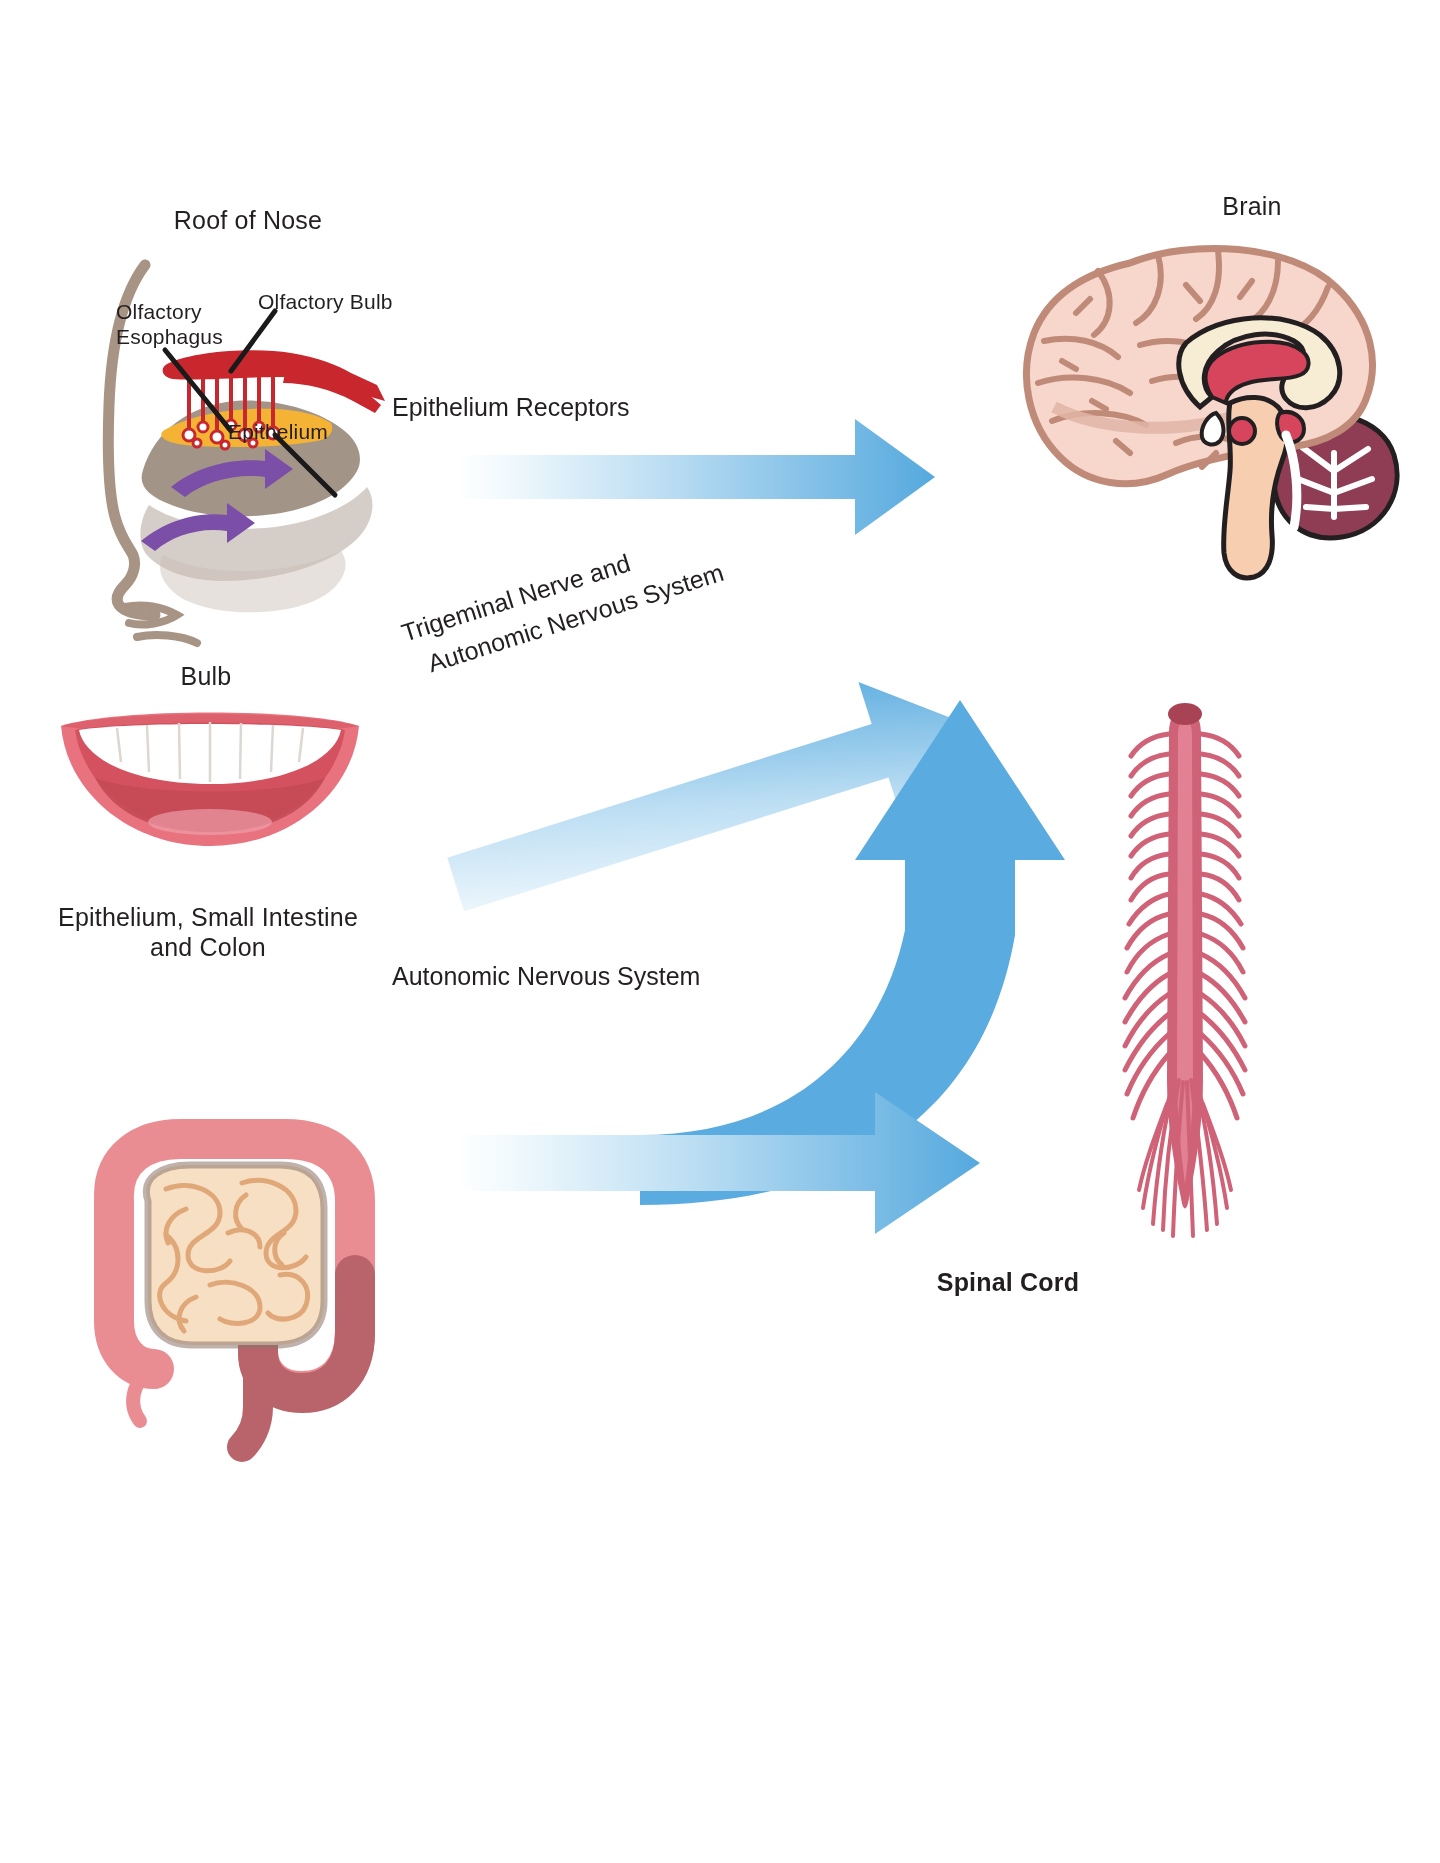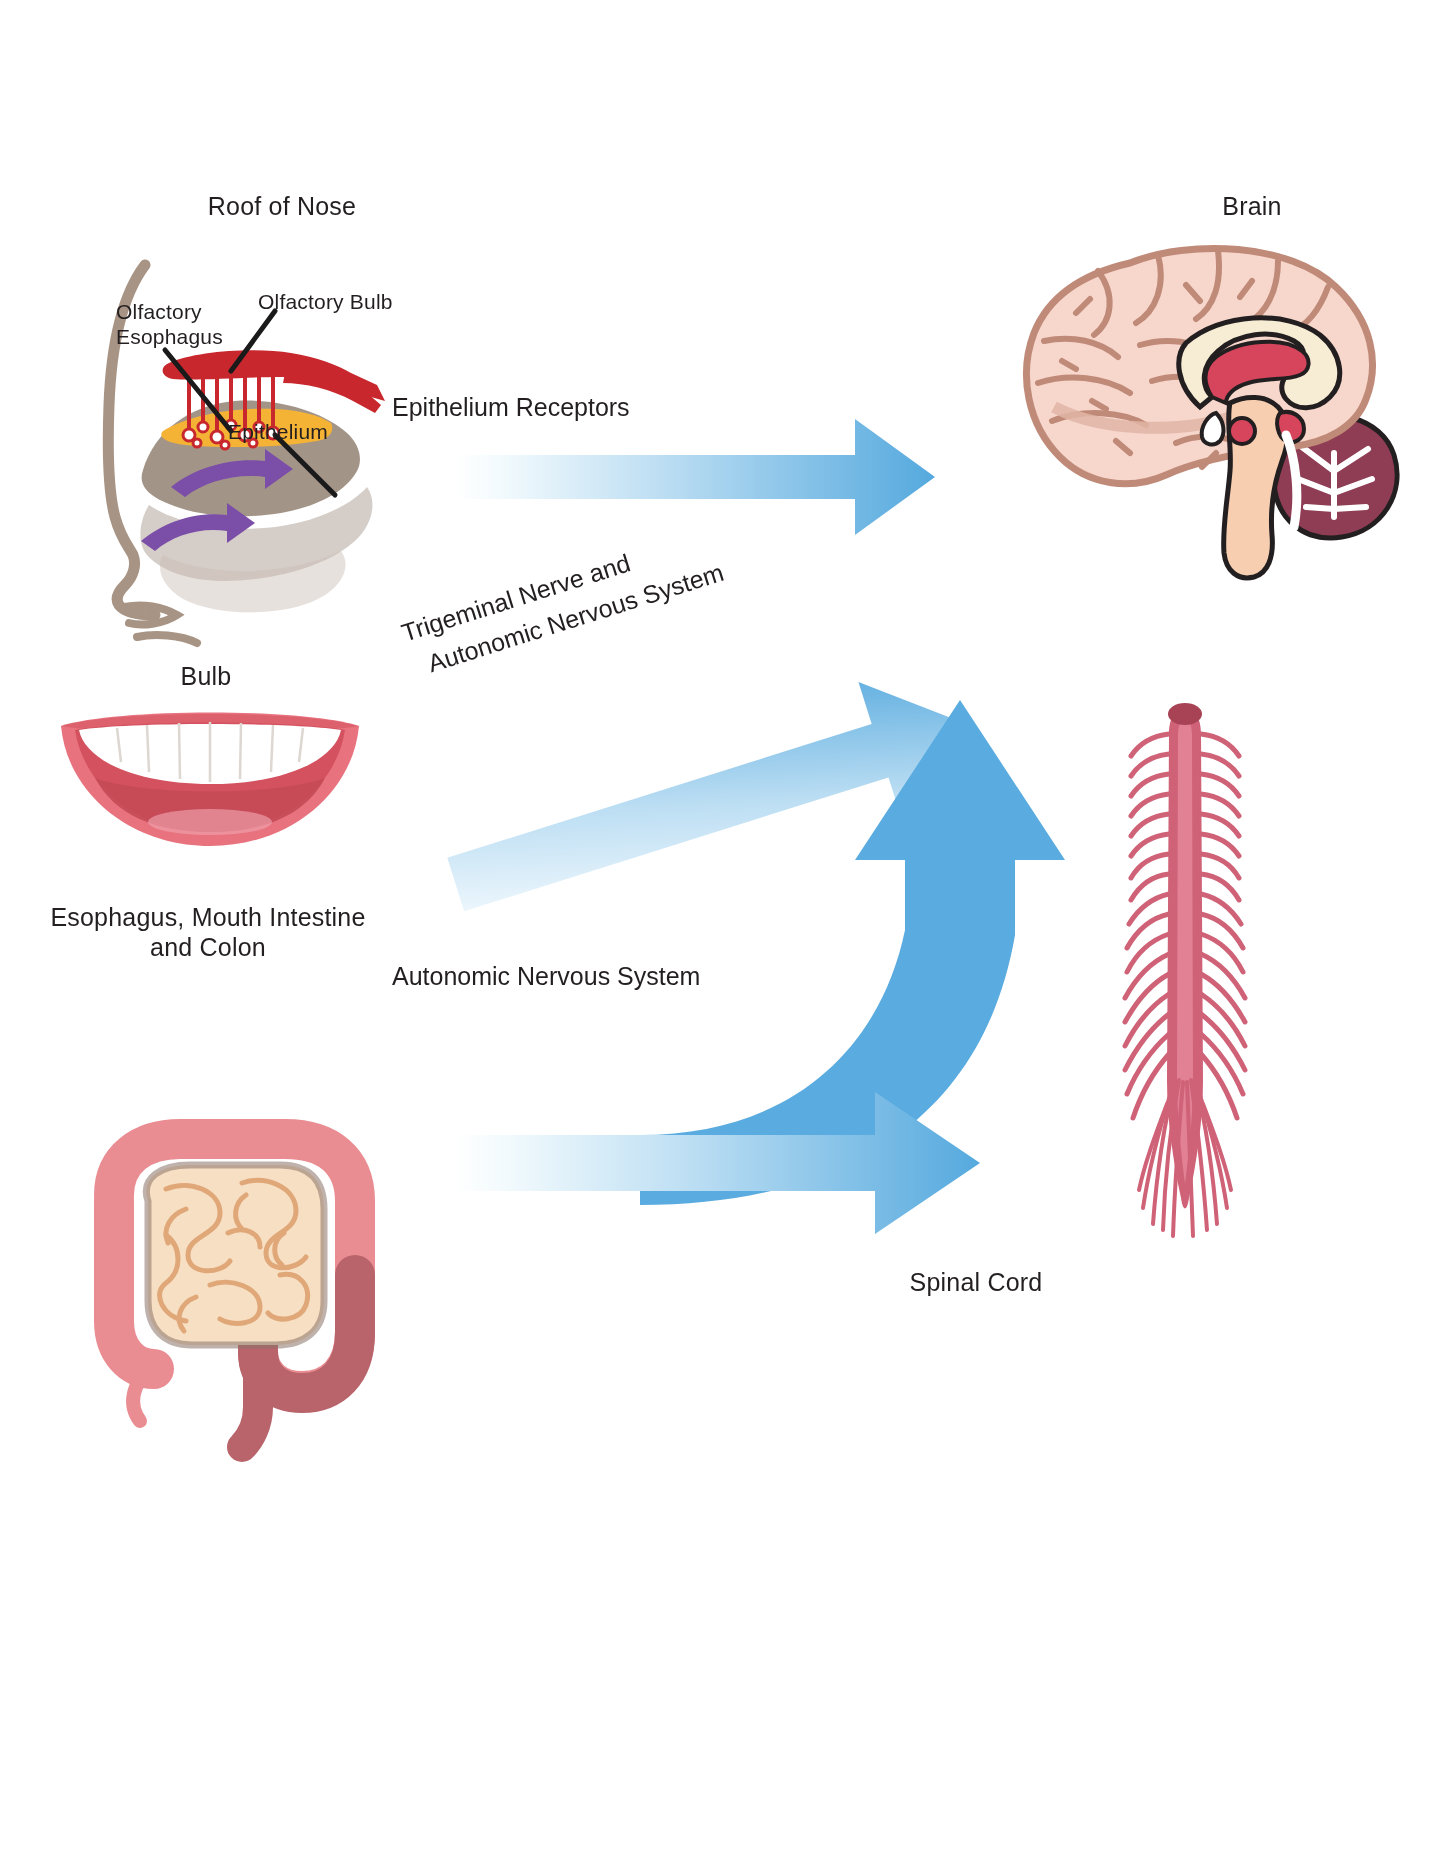--- a/index.html
+++ b/index.html
@@ -321,37 +321,37 @@
       <path d="M 72 382 C 74 428 76 478 78 536"></path>
       <path d="M 76 380 C 82 424 88 472 92 530"></path>
       <path d="M 80 380 C 90 420 98 470 102 524"></path>
       <path d="M 56 392 C 44 430 34 468 28 508"></path>
       <path d="M 84 392 C 96 430 106 468 112 508"></path>
       <path d="M 52 404 C 40 436 30 462 24 490"></path>
       <path d="M 88 404 C 100 436 110 462 116 490"></path>
     </g>
   </svg>
 
-  <div class="lbl c" style="left:248px;top:192px;margin-left:34px;">Roof of Nose</div>
+  <div class="lbl c" style="left:248px;top:206px;">Roof of Nose</div>
 
   <div class="lbl small" style="left:116px;top:300px;">Olfactory</div>
   <div class="lbl small" style="left:116px;top:325px;">Esophagus</div>
 
   <div class="lbl small" style="left:224px;top:290px;margin-left:34px;">Olfactory Bulb</div>
 
   <div class="lbl small" style="left:228px;top:420px;">Epithelium</div>
 
   <div class="lbl c" style="left:206px;top:662px;">Bulb</div>
 
-  <div class="lbl c" style="left:208px;top:903px;">Esophagus, Mouth Intestine</div>
+  <div class="lbl c" style="left:208px;top:903px;">Epithelium, Small Intestine</div>
   <div class="lbl c" style="left:208px;top:933px;">and Colon</div>
 
   <div class="lbl c" style="left:1252px;top:192px;text-align:right;">Brain</div>
 
-  <div class="lbl c" style="left:976px;top:1268px;">Spinal Cord</div>
+  <div class="lbl c" style="left:1008px;top:1268px;font-weight:bold;">Spinal Cord</div>
 
   <div class="arrowlabel" style="left:392px;top:393px;">Epithelium Receptors</div>
 
   <div style="position:absolute;left:398px;top:620px;transform:rotate(-17.5deg);transform-origin:left top;">
     <div class="arrowlabel" style="position:static;">Trigeminal Nerve and</div>
     <div class="arrowlabel" style="position:static;margin-top:8px;margin-left:16px;">Autonomic Nervous System</div>
   </div>
 
   <div class="arrowlabel" style="left:392px;top:962px;">Autonomic Nervous System</div>
 

